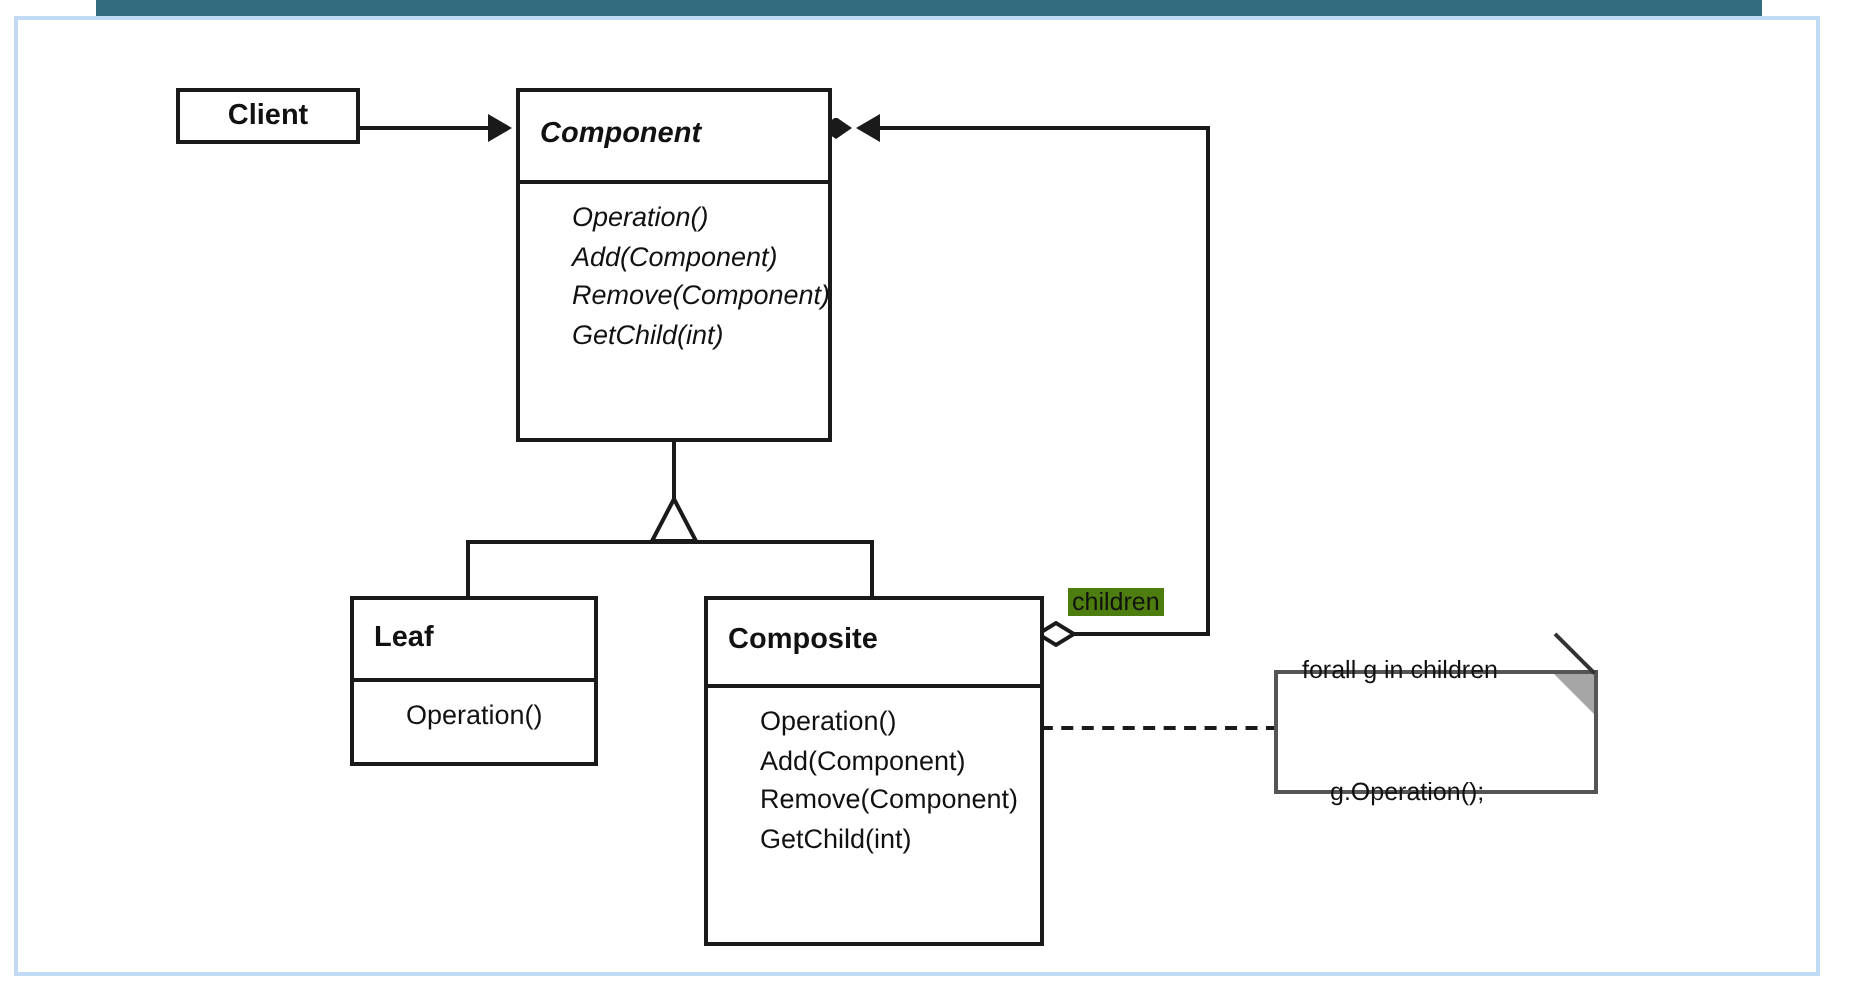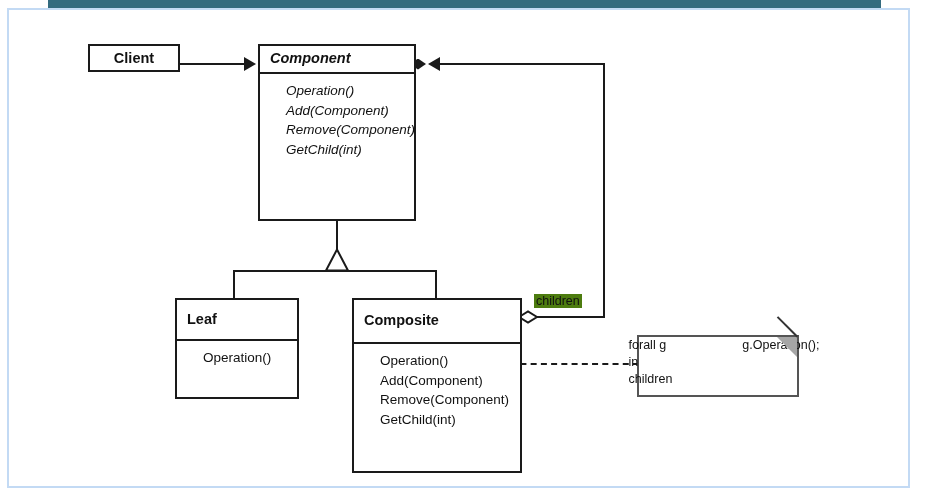--- a/index.html
+++ b/index.html
@@ -81,41 +81,41 @@
   .op-line { white-space: nowrap; }
 
   
   #box-client {
     left: 88px; top: 44px; width: 92px; height: 28px;
     display: flex; align-items: center; justify-content: center;
   }
   #box-client .uml-title { padding: 0; font-weight: bold; font-size: 14.5px; }
 
   #box-component { left: 258px; top: 44px; width: 158px; height: 177px; }
-  #box-component .uml-title { height: 26px; display: flex; align-items: center; }
-
-  #box-leaf { left: 175px; top: 298px; width: 124px; height: 101px; }
+  #box-component .uml-title { height: 44px; display: flex; align-items: center; }
+
+  #box-leaf { left: 175px; top: 298px; width: 124px; height: 85px; }
   #box-leaf .uml-title { height: 39px; display: flex; align-items: center; }
 
   #box-composite { left: 352px; top: 298px; width: 170px; height: 175px; }
   #box-composite .uml-title { height: 42px; display: flex; align-items: center; }
 
   
   #note-box {
     position: absolute;
     left: 637px; top: 335px; width: 162px; height: 62px;
     box-sizing: border-box;
     border: 2px solid #555555;
     background: #ffffff;
     z-index: 6;
   }
   .note-text {
     position: absolute;
     left: 0; top: 0; width: 100%; height: 100%;
-    display: flex; flex-direction: row;
+    display: flex; flex-direction: column;
     align-items: center; justify-content: center;
     font-size: 12.5px;
     color: #111111;
     line-height: 1.35;
     gap: 44px;
   }
   .note-text .nl1 { align-self: flex-start; margin-left: 12px; }
   .note-text .nl2 { align-self: flex-start; margin-left: 26px; }
   .note-fold {
     position: absolute;

